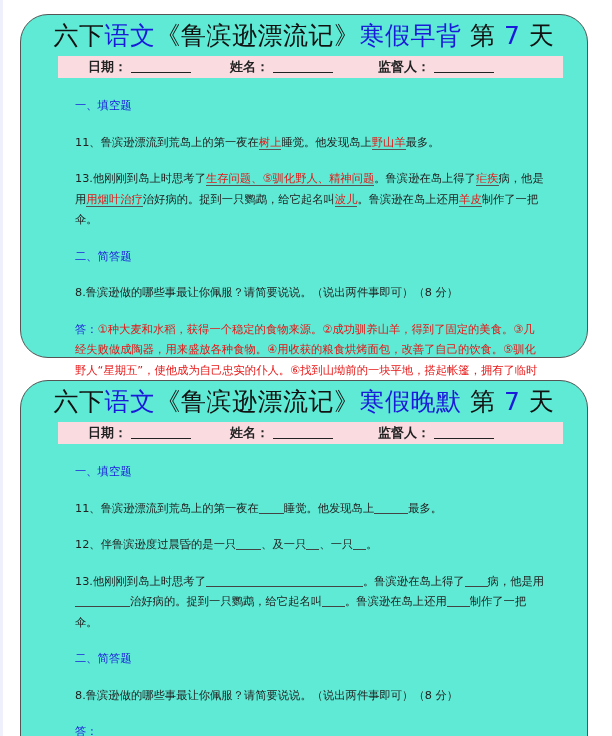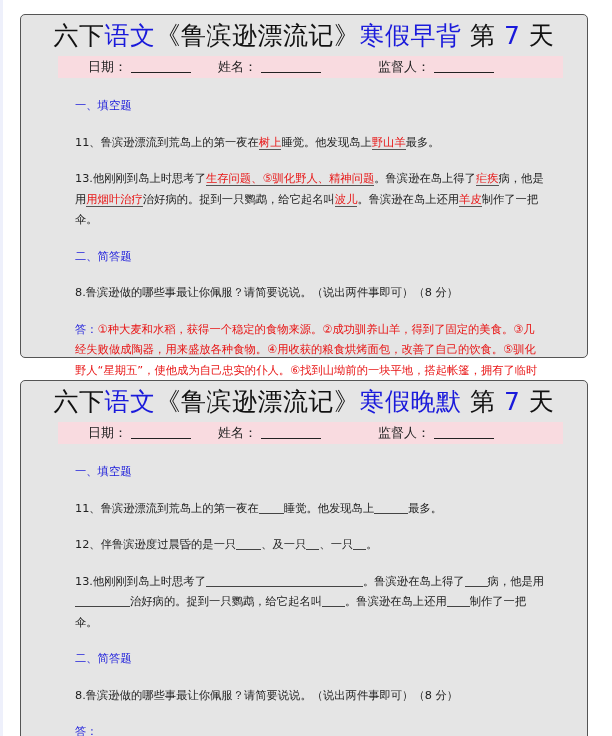--- a/index.html
+++ b/index.html
@@ -19,22 +19,22 @@
       position: absolute;
       left: 0; top: 0;
       width: 3px; height: 736px;
       background: #eef0fb;
     }
     .card {
       position: absolute;
       left: 20px;
       width: 568px;
       border: 1.2px solid #555;
-      border-radius: 5px;
-      background: #e5e5e5;
+      border-radius: 28px;
+      background: #5eead4;
       box-sizing: border-box;
     }
     .card.morning { top: 14px; height: 344px; }
     .card.evening { top: 380px; height: 406px; }
 
     .title {
       position: absolute;
       left: 0; right: 0;
       top: 4px;
       text-align: center;
@@ -50,23 +50,23 @@
       position: absolute;
       left: 37px;
       width: 505px;
       top: 41px;
       height: 22px;
       background: #f9dbe0;
       font-size: 13px;
       line-height: 22px;
       color: #222;
     }
-    .info-bar .field { position: absolute; top: 0; white-space: nowrap; }
+    .info-bar .field { position: absolute; top: 0; white-space: nowrap; font-weight: bold; }
     .info-bar .f1 { left: 30px; }
-    .info-bar .f2 { left: 160px; }
+    .info-bar .f2 { left: 172px; }
     .info-bar .f3 { left: 320px; }
     .info-bar .blank {
       display: inline-block;
       width: 60px;
       border-bottom: 1px solid #222;
       height: 14px;
       vertical-align: -2px;
       margin-left: 4px;
     }
 

